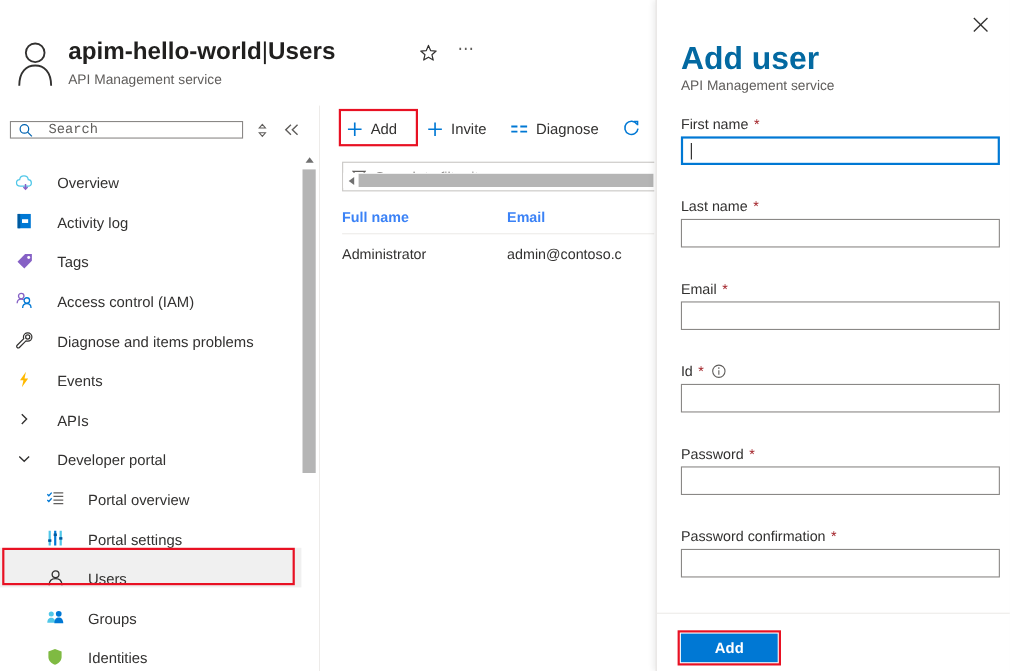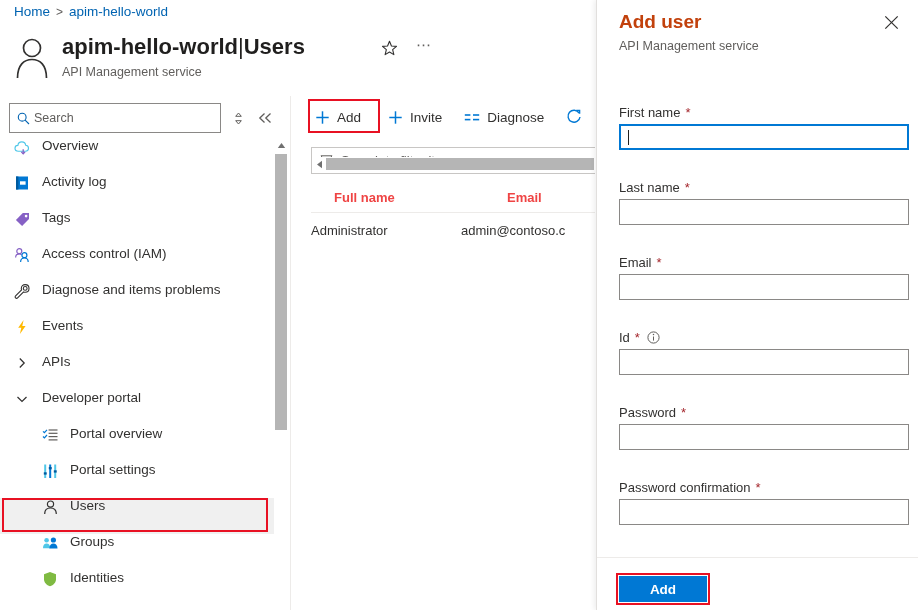--- a/index.html
+++ b/index.html
@@ -116,29 +116,30 @@
     position: absolute;
     left: 0; top: 7px;
     width: 290px;
     height: 30px;
     display: flex;
     align-items: center;
   }
   .search-box {
     margin-left: 9px;
     width: 212px;
-    height: 30px;
+    height: 16px;
     border: 1px solid #8a8886;
     background: #fff;
     display: flex;
     align-items: center;
-    gap: 4px;
+    gap: 14px;
     padding: 0 7px;
     box-sizing: border-box;
     cursor: text;
+    font-family: Liberation Mono, monospace;
   }
   .search-box .ph {
     font-size: 12.5px;
     color: #605e5c;
   }
   .nav-tool {
     margin-left: 12px;
     color: #605e5c;
     cursor: pointer;
     display: flex;
@@ -147,24 +148,24 @@
   .nav-tool.collapse { margin-left: 14px; }
 
   .nav-list {
     position: absolute;
     left: 0; top: 42px;
     width: 278px;
     height: 470px;
   }
   .nav-item {
     display: flex;
-    align-items: flex-start;
+    align-items: flex-end;
     height: 36px;
     padding-left: 13px;
-    gap: 11px;
+    gap: 21px;
     cursor: pointer;
     box-sizing: border-box;
   }
   .nav-item .lbl {
     font-size: 13.5px;
     color: #323130;
     white-space: nowrap;
   }
   .nav-item .ico {
     width: 18px; height: 18px;
@@ -286,23 +287,22 @@
   }
   .grid-head {
     display: flex;
     height: 30px;
     align-items: center;
     border-bottom: 1px solid #edebe9;
   }
   .grid-head .th {
     font-size: 13px;
     font-weight: bold;
-    color: #ef4444;
+    color: #3b82f6;
     white-space: nowrap;
-    margin-left: 23px;
   }
   .grid-row {
     display: flex;
     height: 34px;
     align-items: center;
     cursor: pointer;
   }
   .grid-row .td {
     font-size: 13px;
     color: #323130;
@@ -342,24 +342,25 @@
     background: #ffffff;
     border-left: 1px solid #e1dfdd;
     box-shadow: -2px 0 5px rgba(0,0,0,0.07);
     box-sizing: border-box;
   }
   .panel-head {
     position: absolute;
     left: 22px; top: 8px;
   }
   .panel-title {
-    font-size: 19px;
+    font-size: 29px;
     font-weight: bold;
-    color: #c2410c;
+    color: #0369a1;
     line-height: 28px;
+    margin-top: 32px;
   }
   .panel-sub {
     font-size: 12.5px;
     color: #605e5c;
     margin-top: 3px;
   }
   .panel-close {
     position: absolute;
     right: 15px; top: 10px;
     width: 24px; height: 24px;
@@ -458,25 +459,20 @@
     pointer-events: none;
   }
 </style>
 </head>
 <body>
 
 <div class="app">
 
   <div class="blade">
 
-    <div class="breadcrumb">
-      <span class="crumb-link">Home</span>
-      <span class="crumb-sep">&gt;</span>
-      <span class="crumb-link">apim-hello-world</span>
-    </div>
 
     <div class="title-row">
       <svg class="title-avatar" viewBox="0 0 40 46">
         <circle cx="20" cy="14" r="8.5" fill="none" stroke="#323130" stroke-width="1.7"></circle>
         <path d="M5.5 44 C5.5 31 12 25.5 20 25.5 C28 25.5 34.5 31 34.5 44" fill="none" stroke="#323130" stroke-width="1.7"></path>
       </svg>
       <div class="title-texts">
         <div class="title-main">
           <span>apim-hello-world</span><span class="sep">|</span><span>Users</span>
         </div>

